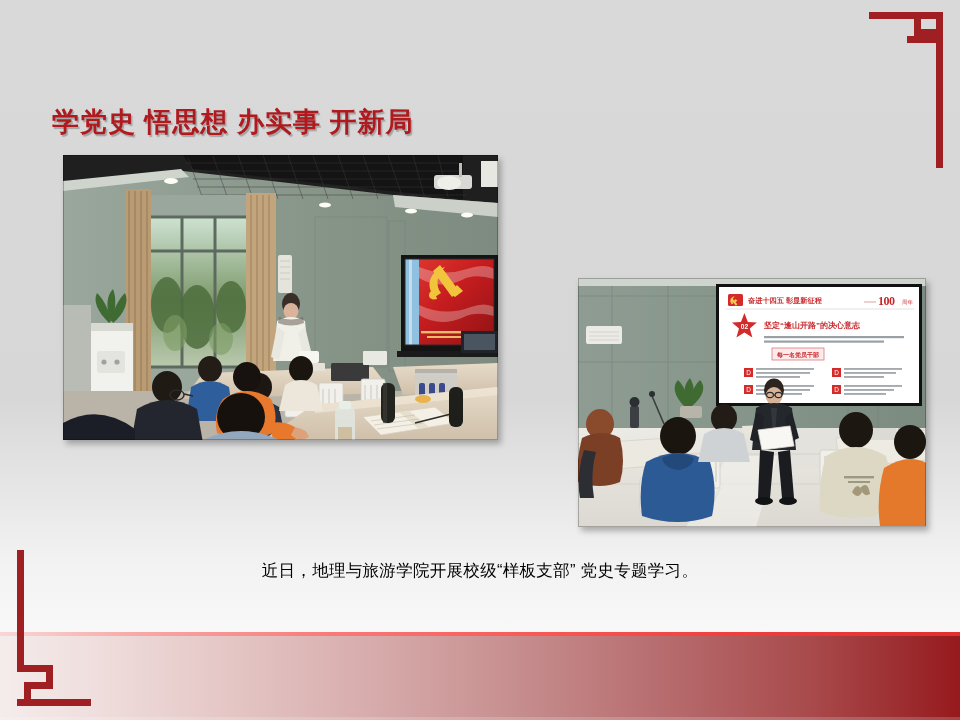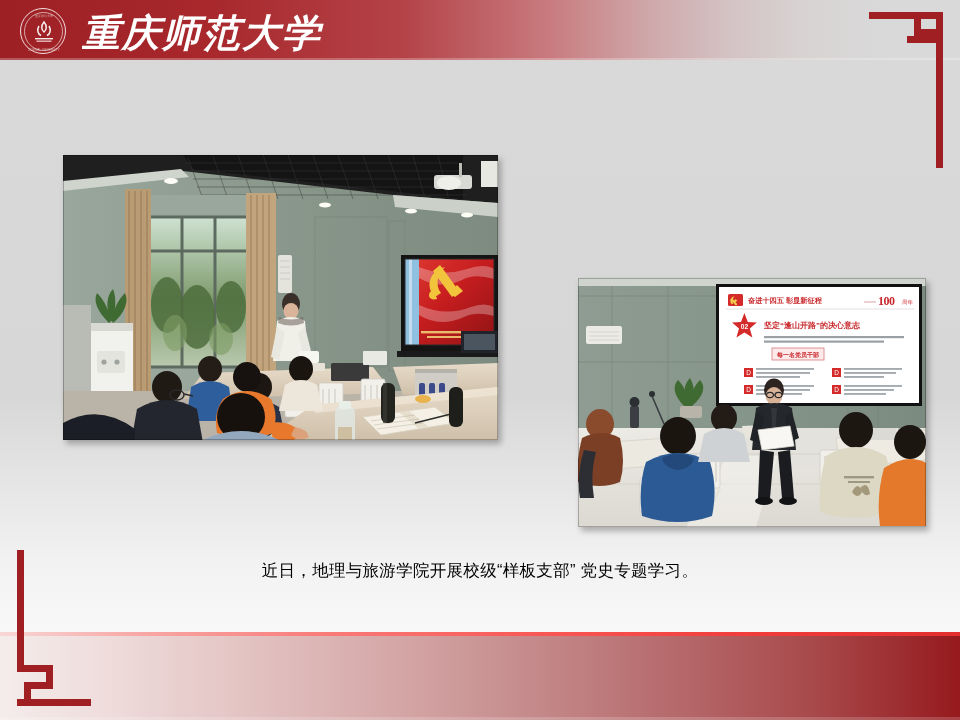--- a/index.html
+++ b/index.html
@@ -92,61 +92,33 @@
   .bottom-band::after {
     content: ""; position: absolute; left: 0; bottom: 0; width: 100%; height: 3px;
     background: rgba(255,255,255,0.18);
   }
 </style>
 </head>
 <body>
 
 <div id="slide">
 
-  <div class="header-band">
-
-    <div class="seal">
-      <div class="ring"></div>
-      <svg width="46" height="46" viewBox="0 0 46 46">
-
-        <g fill="none" stroke="#ffffff" stroke-width="1.5" opacity="0.92">
-          <path d="M23 13 C19.5 17 20.5 21 23 23 C25.5 21 26.5 17 23 13 Z"></path>
-          <path d="M18 17 C15.5 21 17 25 20 26.5"></path>
-          <path d="M28 17 C30.5 21 29 25 26 26.5"></path>
-        </g>
-        <g fill="#ffffff" opacity="0.9">
-          <path d="M14 29 h18 v1.4 h-18 z"></path>
-          <path d="M15.5 31.6 h15 v1.1 h-15 z"></path>
-        </g>
-        <g fill="#ffffff" opacity="0.55" font-size="3" font-family="Liberation Sans, sans-serif">
-          <text x="23" y="8" text-anchor="middle">重庆师范大学</text>
-          <text x="23" y="42" text-anchor="middle">NORMAL UNIVERSITY</text>
-        </g>
-      </svg>
-    </div>
-
-    <div class="wordmark">
-      <svg width="250" height="52" viewBox="0 0 250 52">
-
-        <text x="0" y="41" font-family="Liberation Serif, serif" font-size="38" font-weight="bold" fill="#ffffff" font-style="italic" letter-spacing="2">重庆师范大学</text>
-      </svg>
-    </div>
-  </div>
 
   <svg class="corner-tr" viewBox="0 0 108 175">
     <g fill="#a01f22">
       <rect x="17" y="12" width="74" height="7"></rect>
       <rect x="62" y="12" width="7" height="24"></rect>
       <rect x="62" y="29" width="29" height="7"></rect>
       <rect x="84" y="12" width="7" height="24"></rect>
       <rect x="55" y="36" width="36" height="7"></rect>
       <rect x="84" y="36" width="7" height="132"></rect>
     </g>
   </svg>
 
+  <div class="title">学党史  悟思想  办实事  开新局</div>
 
   <div class="photo" id="photo-classroom">
     <svg width="435" height="285" viewBox="0 0 435 285">
       <defs>
         <linearGradient id="winLight" x1="0" y1="0" x2="0" y2="1">
           <stop offset="0%" stop-color="#cfe2d2"></stop>
             <stop offset="55%" stop-color="#7e9a6c"></stop>
           <stop offset="100%" stop-color="#b9c9ae"></stop>
         </linearGradient>
         <linearGradient id="wallG" x1="0" y1="0" x2="1" y2="0">

